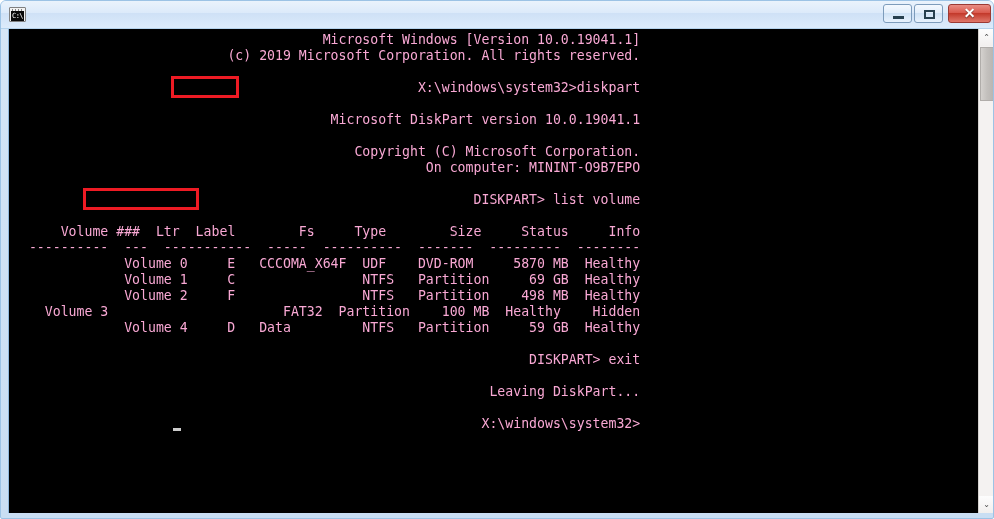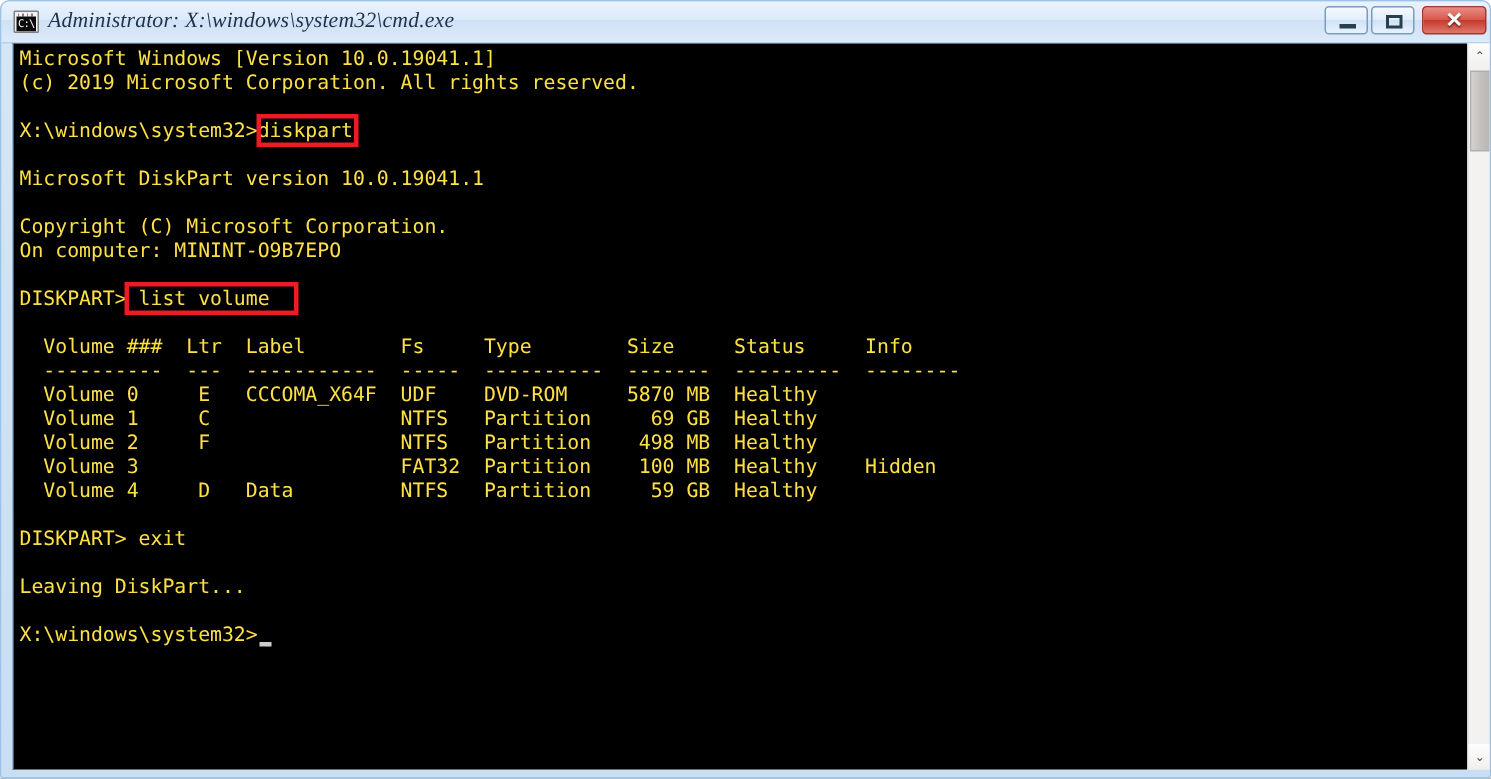--- a/index.html
+++ b/index.html
@@ -144,23 +144,24 @@
     overflow: hidden;
   }
   #console-text {
     position: absolute;
     left: 4px;
     top: 3px;
     margin: 0;
     font-family: "DejaVu Sans Mono", monospace;
     font-size: 13.2px;
     line-height: 16px;
-    color: #fde047;
+    color: #f9a8d4;
     white-space: pre;
     letter-spacing: 0px;
+    text-align: right;
   }
   #cursor {
     position: absolute;
     width: 8px;
     height: 3px;
     background: #cccccc;
   }
 
   
   .redbox {
@@ -210,21 +211,20 @@
 <body>
 
 <div id="window">
 
   <div id="titlebar">
     <div id="app-icon">
       <div class="icon-dots"></div>
       <div class="icon-screen"></div>
       <div class="icon-glyph">C:\</div>
     </div>
-    <div id="title-text">Administrator: X:\windows\system32\cmd.exe</div>
 
     <div class="capbtn" id="btn-min">
       <div class="cap-min-glyph"></div>
     </div>
     <div class="capbtn" id="btn-max">
       <div class="cap-max-glyph"></div>
     </div>
     <div class="capbtn" id="btn-close">
       <div class="cap-close-glyph">✕</div>
     </div>

